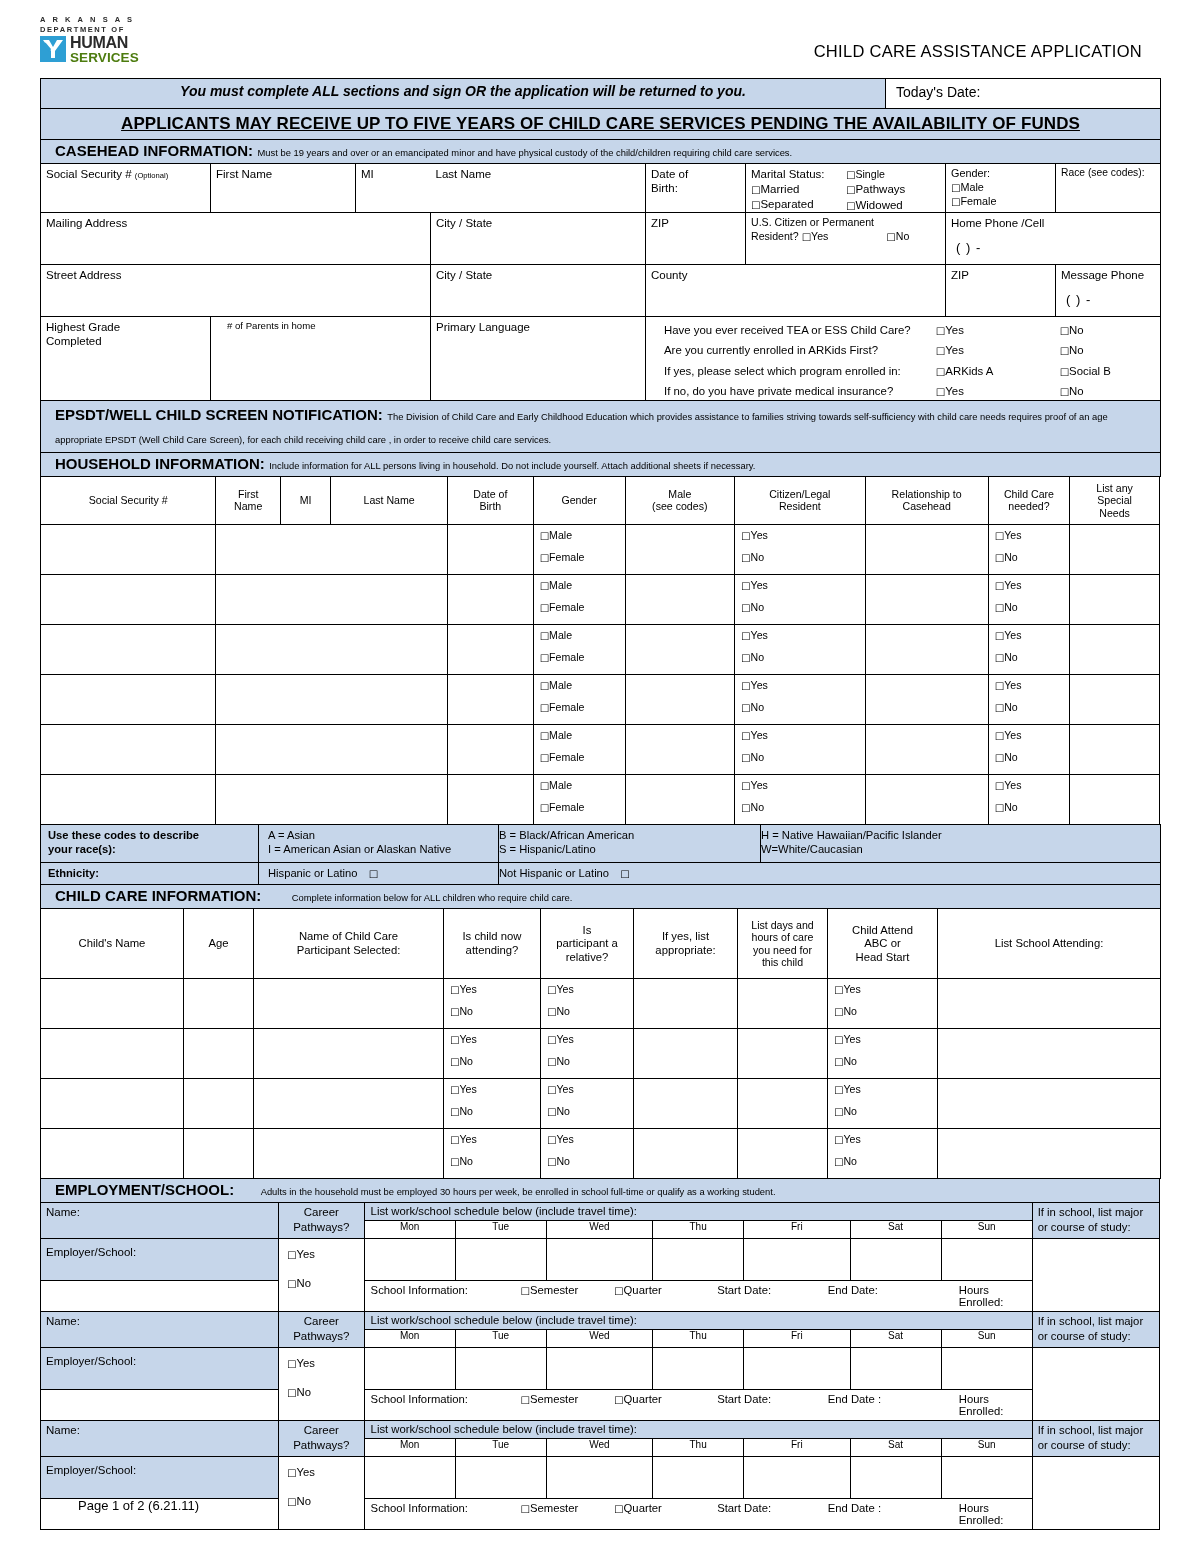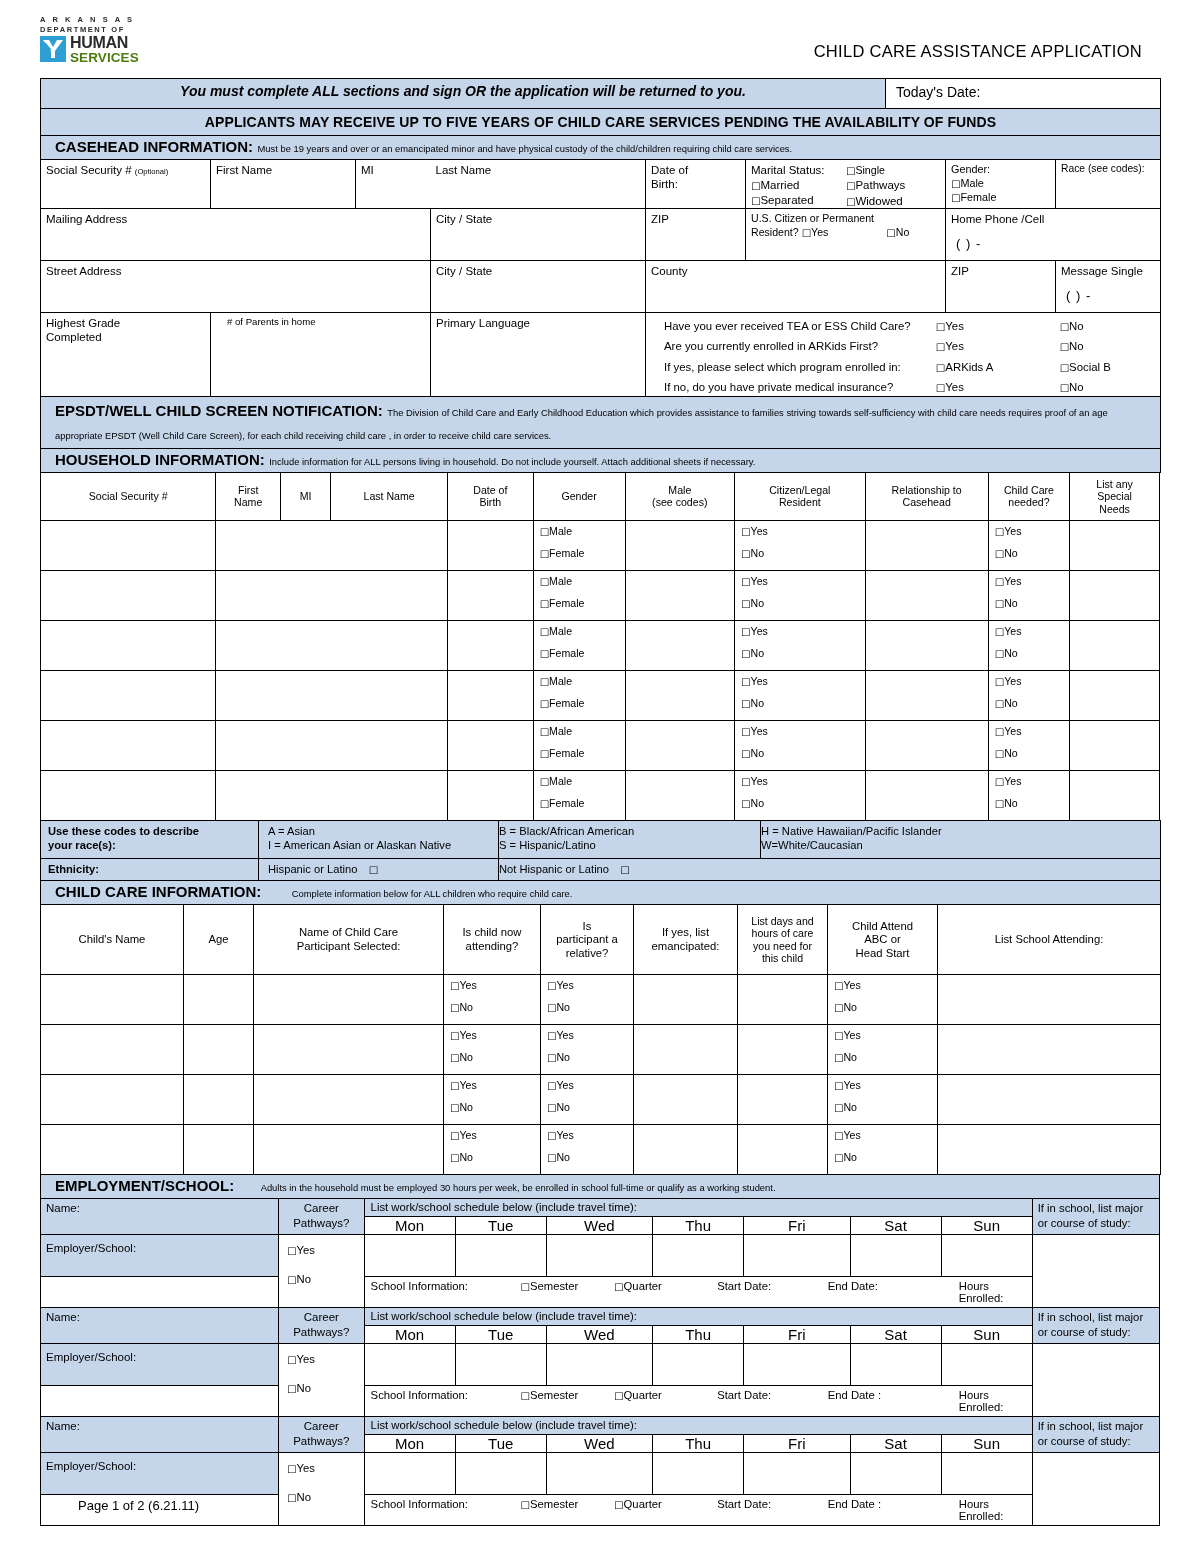--- a/index.html
+++ b/index.html
@@ -31,42 +31,42 @@
   
   table.f { border-collapse: collapse; width: 1120px; table-layout: fixed; }
   table.f td, table.f th { border: 1px solid #000; padding: 0; vertical-align: top; font-weight: normal; }
   .blue { background: #c6d6ea; }
   .white { background: #ffffff; }
   .lbl { font-size: 11.5px; padding: 3px 4px 0 5px; line-height: 1.25; }
   .lbl-sm { font-size: 9.6px; padding: 3px 4px 0 5px; line-height: 1.3; }
   .lbl-tiny { font-size: 7.6px; }
 
   .bannerbold { font-size: 14px; font-weight: bold; font-style: italic; text-align: center; padding: 4px 0 4px 0;}
-  .banner2 { font-size: 14px; font-weight: bold; text-align: center; padding: 5px 0 5px 0; letter-spacing: 0.1px;}
+  .banner2 { font-size: 17px; font-weight: bold; text-align: center; padding: 5px 0 5px 0; letter-spacing: 0.1px; text-decoration: underline;}
   .sechead { font-size: 15px; font-weight: bold; }
   .secnote { font-size: 9.4px; font-weight: normal; }
 
   .cb { font-family: "DejaVu Sans", sans-serif; font-size: 10px; }
   .hdr-ctr { font-size: 10.6px; text-align: center; line-height: 1.18; padding: 4px 2px 3px 2px; }
   .hdr-ctr2 { font-size: 11.3px; text-align: center; line-height: 1.2; padding: 5px 2px 4px 2px; }
 
   .yn { font-size: 10.6px; line-height: 1.0; padding: 5px 0 0 6px; }
   .yn div { margin-bottom: 11px; }
 
   .qline { font-size: 11.4px; display: flex; line-height: 1.35; }
   .qtext { width: 325px; }
   .qy { width: 148px; }
   .qn { width: 120px; }
 
   .phone { font-size: 13px; padding-left: 10px; letter-spacing: 1px; }
 
   .footer { position: absolute; left: 78px; top: 1498px; font-size: 13px; }
 
   .schedhdr { font-size: 11.3px; padding: 2px 0 2px 6px; }
-  .dayhdr { font-size: 15px; text-align: center; padding: 2px 0 2px 0; }
+  .dayhdr { font-size: 10px; text-align: center; padding: 2px 0 2px 0; }
   .schoolinfo { font-size: 11.3px; padding: 3px 0 3px 6px; display: flex; }
 </style>
 </head>
 <body>
 
 <div class="page">
 
   <div class="topbar">
     <div class="logo">
       <div class="logo-words">
@@ -207,21 +207,21 @@
       <td class="white">
         <div class="lbl">City / State</div>
       </td>
       <td class="white" colspan="2" style="border-right:none">
         <div class="lbl">County</div>
       </td>
       <td class="white" style="border-left:1px solid #000">
         <div class="lbl">ZIP</div>
       </td>
       <td class="white">
-        <div class="lbl">Message Single</div>
+        <div class="lbl">Message Phone</div>
         <div class="phone" style="margin-top:10px">(          )                -</div>
       </td>
     </tr>
 
     <tr style="height:82px">
       <td class="white">
         <div class="lbl">Highest Grade</div>
         <div class="lbl" style="padding-top:0">Completed</div>
       </td>
       <td class="white" colspan="2">
@@ -558,21 +558,21 @@
       <th class="white hdr-ctr2" style="vertical-align:middle">
         <span>Name of Child Care</span><br><span>Participant Selected:</span>
       </th>
       <th class="white hdr-ctr2" style="vertical-align:middle">
         <span>Is child now</span><br><span>attending?</span>
       </th>
       <th class="white hdr-ctr2" style="vertical-align:middle">
         <span>Is</span><br><span>participant a</span><br><span>relative?</span>
       </th>
       <th class="white hdr-ctr2" style="vertical-align:middle">
-        <span>If yes, list</span><br><span>emancipated:</span>
+        <span>If yes, list</span><br><span>appropriate:</span>
       </th>
       <th class="white hdr-ctr" style="vertical-align:middle">
         <span>List days and</span><br><span>hours of care</span><br><span>you need for</span><br><span>this child</span>
       </th>
       <th class="white hdr-ctr2" style="vertical-align:middle">
         <span>Child Attend</span><br><span>ABC or</span><br><span>Head Start</span>
       </th>
       <th class="white hdr-ctr2" style="vertical-align:middle"><span>List School Attending:</span></th>
     </tr>
     </tbody>

